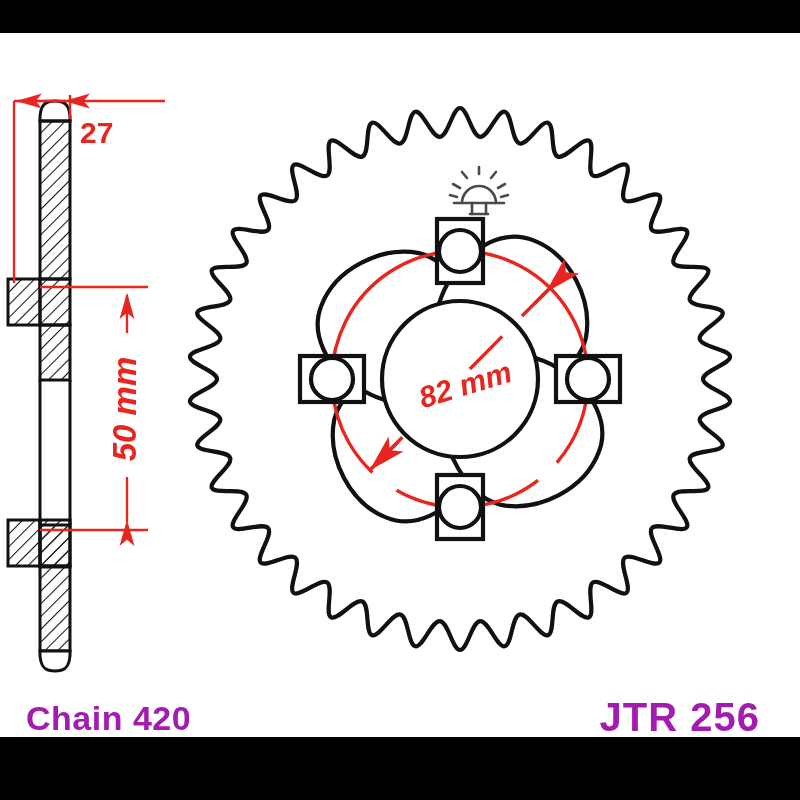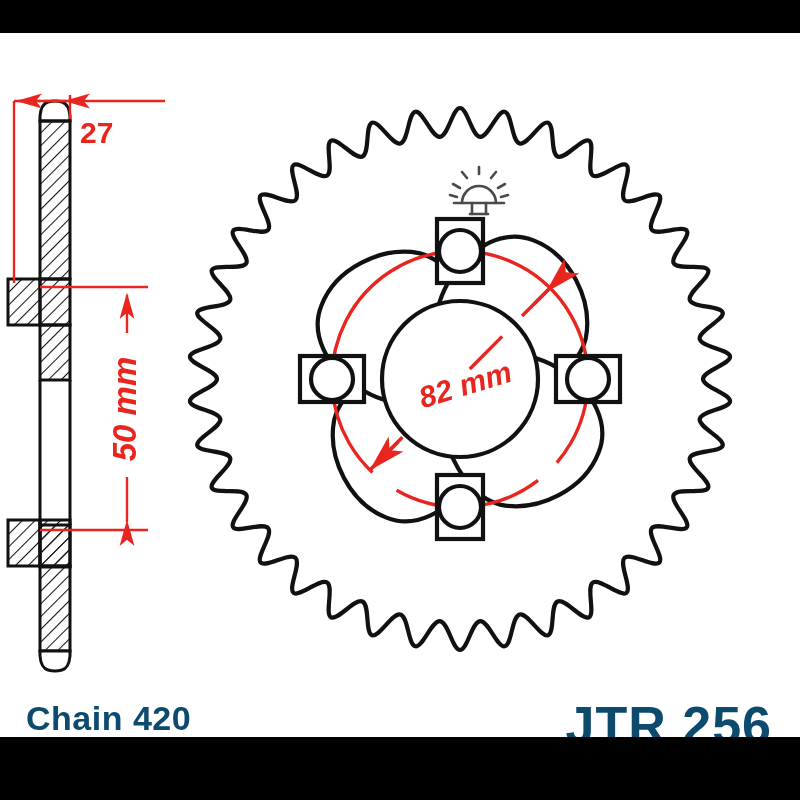--- a/index.html
+++ b/index.html
@@ -40,34 +40,34 @@
     height: 704px;
     background: #ffffff;
   }
   #drawing-svg {
     display: block;
     width: 800px;
     height: 704px;
   }
   .lbl {
     position: absolute;
-    color: #0c4a6e;
+    color: #a21caf;
     font-weight: bold;
     white-space: nowrap;
   }
   #label-chain {
     left: 26px;
     top: 666px;
     font-size: 34px;
     letter-spacing: 0.5px;
   }
   #label-part {
-    right: 28px;
+    right: 40px;
     top: 662px;
-    font-size: 52px;
+    font-size: 40px;
     letter-spacing: 1px;
   }
 </style>
 </head>
 <body>
 
 <div id="stage">
 
   <div id="letterbox-top"></div>
 

